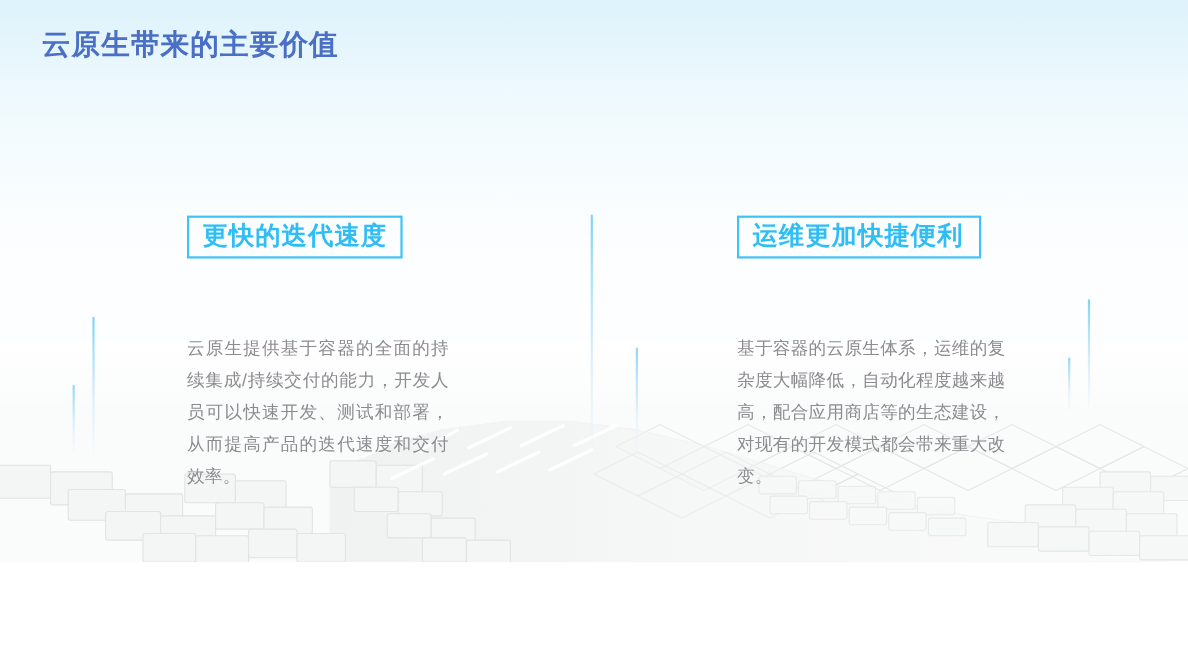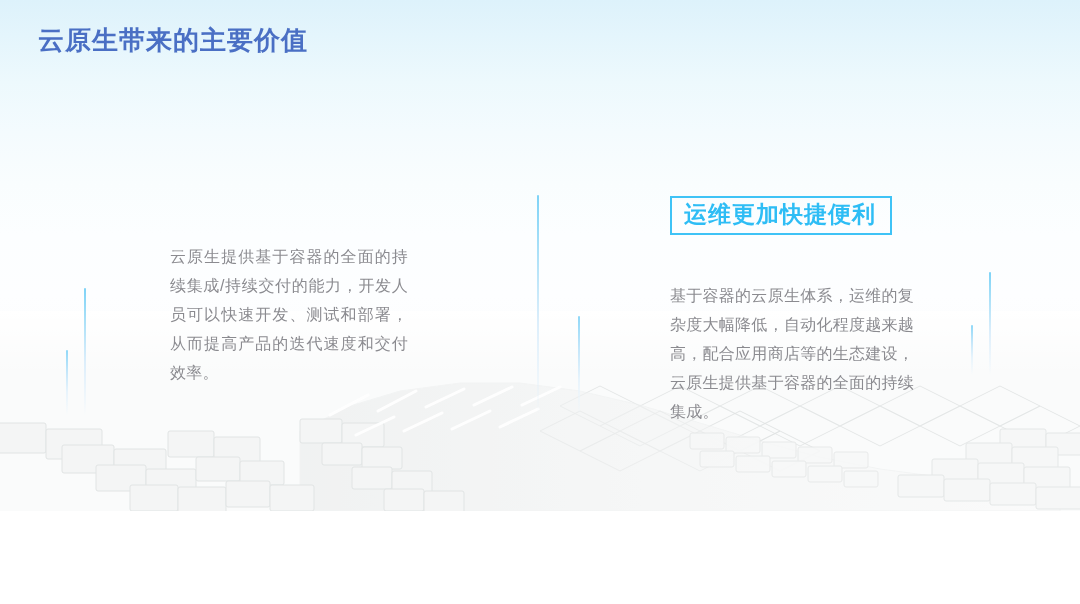--- a/index.html
+++ b/index.html
@@ -66,21 +66,21 @@
     font-weight:bold;
     color:#2ebdf5;
     letter-spacing:1px;
     line-height:1.1;
     background:rgba(255,255,255,.25);
     white-space:nowrap;
   }
   #col-right .card-heading { padding-right:14px;font-family:Liberation Serif, serif; }
 
   .card-body {
-    margin-top:46px;
+    margin-top:68px;
     width:238px;
     font-size:16px;
     line-height:29px;
     color:#8b8b90;
     text-align:justify;
     text-justify:inter-ideograph;
     letter-spacing:.2px;
   }
   #col-right .card-body { width:244px; }
 </style>
@@ -206,21 +206,22 @@
   <div id="title">云原生带来的主要价值</div>
 
   <div class="vrule strong" style="left:84px;  top:288px; height:127px;"></div>
   <div class="vrule soft" style="left:66px;  top:350px; height:65px;"></div>
   <div class="vrule strong" style="left:537px; top:195px; height:220px;"></div>
   <div class="vrule soft" style="left:578px; top:316px; height:99px;"></div>
   <div class="vrule strong" style="left:989px; top:272px; height:103px;"></div>
   <div class="vrule soft" style="left:971px; top:325px; height:50px;"></div>
 
   <div id="col-left" class="column">
+    <div class="card-heading">更快的迭代速度</div>
     <div class="card-body">云原生提供基于容器的全面的持续集成/持续交付的能力，开发人员可以快速开发、测试和部署，从而提高产品的迭代速度和交付效率。</div>
   </div>
 
   <div id="col-right" class="column">
     <div class="card-heading">运维更加快捷便利</div>
-    <div class="card-body">基于容器的云原生体系，运维的复杂度大幅降低，自动化程度越来越高，配合应用商店等的生态建设，云原生提供基于容器的全面的持续集成。</div>
+    <div class="card-body">基于容器的云原生体系，运维的复杂度大幅降低，自动化程度越来越高，配合应用商店等的生态建设，对现有的开发模式都会带来重大改变。</div>
   </div>
 
 </div>
 
 </body></html>

